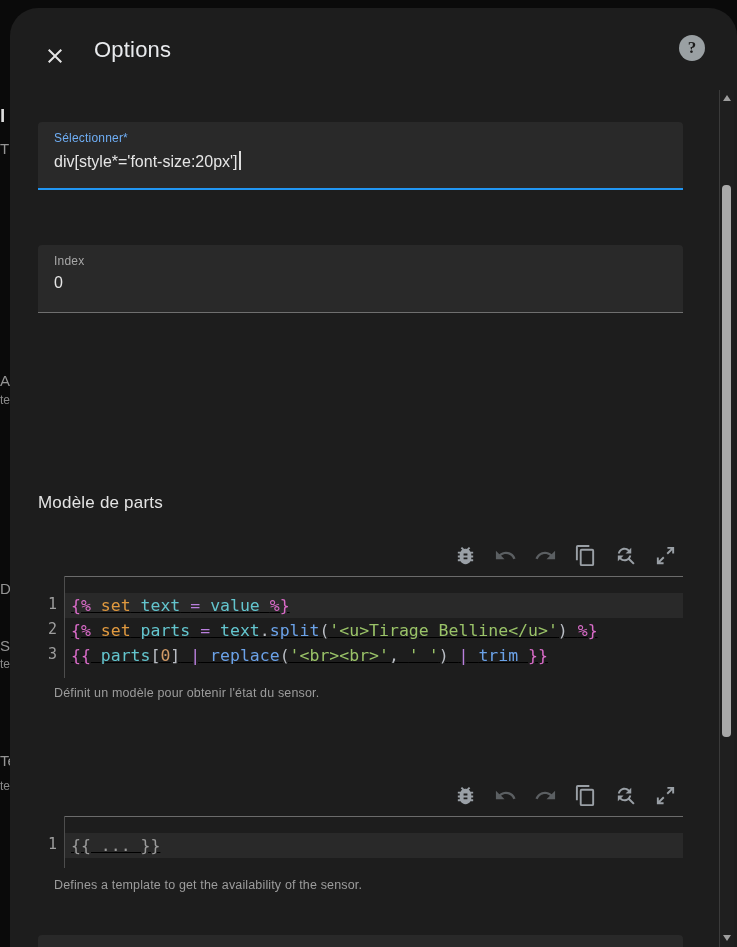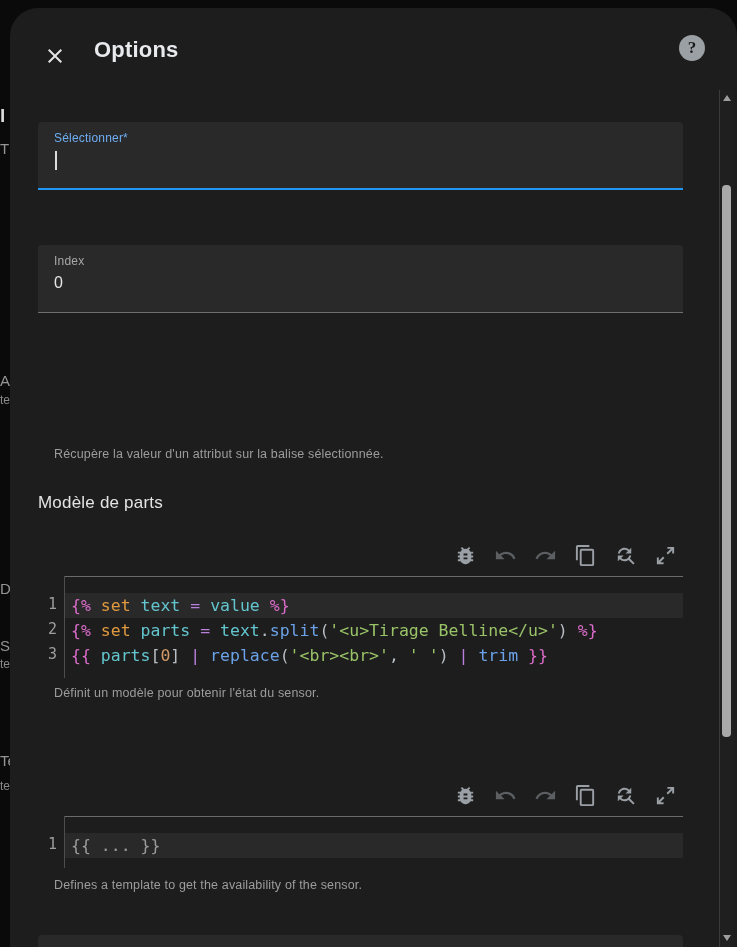--- a/index.html
+++ b/index.html
@@ -26,21 +26,21 @@
   .dialog{
     position:absolute;left:10px;top:8px;right:0;bottom:0;z-index:1;
     background:#1d1d1d;border-radius:28px 28px 0 0;overflow:hidden;
   }
   .close-btn{
     position:absolute;left:26px;top:29px;width:38px;height:38px;
     background:none;border:none;padding:7px;color:#e4e4e4;cursor:pointer;
   }
   .dialog-title{
     position:absolute;left:84px;top:29px;margin:0;
-    font-size:22px;font-weight:700;line-height:26px;color:#e8eaed;letter-spacing:.2px;text-align:right;
+    font-size:22px;font-weight:400;line-height:26px;color:#e8eaed;letter-spacing:.2px;text-align:right;
   }
   .help-btn{
     position:absolute;left:669px;top:27px;width:26px;height:26px;border-radius:50%;
     background:#9aa0a3;color:#1b1b1b;border:none;cursor:pointer;
     font-family:"Liberation Serif",serif;font-size:17px;font-weight:700;line-height:26px;text-align:center;padding:0;
   }
 
   
   .field{
     position:absolute;left:28px;width:645px;height:68px;
@@ -79,21 +79,21 @@
   }
   .gutter{
     width:27px;box-sizing:border-box;padding-top:16px;padding-bottom:10px;
     border-right:1px solid #4d4d4d;text-align:right;
   }
   .ln{height:25px;line-height:25px;padding-right:7px;color:#9e9e9e;font-size:15px;}
   .lines{
     flex:1;border-top:1px solid #6b6b6b;box-sizing:border-box;
     padding-top:16px;padding-bottom:10px;cursor:text;overflow:hidden;
   }
-  .code-row{height:25px;line-height:25px;padding-left:6px;white-space:pre;}
+  .code-row{height:25px;line-height:25px;padding-left:6px;white-space:pre;text-decoration:underline;}
   .code-row.active{background:rgba(255,255,255,.055);}
 
   
   .bottom-strip{
     position:absolute;left:28px;width:645px;height:22px;top:927px;
     background:#292929;border-radius:4px 4px 0 0;
   }
 
   
   .scrollbar{
@@ -125,29 +125,28 @@
   <button class="close-btn">
     <svg viewBox="0 0 24 24" width="24" height="24">
         <path fill="currentColor" d="M19,6.41L17.59,5L12,10.59L6.41,5L5,6.41L10.59,12L5,17.59L6.41,19L12,13.41L17.59,19L19,17.59L13.41,12L19,6.41Z"></path>
       </svg>
   </button>
   <h1 class="dialog-title">Options</h1>
   <button class="help-btn"><span>?</span></button>
 
   <div class="field focused" style="top:114px">
     <div class="flabel accent">Sélectionner*</div>
-    <div class="fvalue"><span class="caret"></span></div>
+    <div class="fvalue"><span>div[style*='font-size:20px']</span><span class="caret"></span></div>
   </div>
 
   <div class="field" style="top:237px">
     <div class="flabel">Index</div>
     <div class="fvalue">0</div>
   </div>
 
-  <div class="helper" style="top:438px">Récupère la valeur d'un attribut sur la balise sélectionnée.</div>
 
   <h2 class="section-heading" style="top:485px">Modèle de parts</h2>
   <div class="editor" style="top:528px">
     <div class="toolbar">
         <span class="tool-btn">
           <svg viewBox="0 0 24 24" width="23" height="23">
             <path fill="currentColor" d="M14,12H10V10H14M14,16H10V14H14M20,8H17.19C16.74,7.22 16.12,6.55 15.37,6.04L17,4.41L15.59,3L13.42,5.17C12.96,5.06 12.5,5 12,5C11.5,5 11.04,5.06 10.59,5.17L8.41,3L7,4.41L8.62,6.04C7.88,6.55 7.26,7.22 6.81,8H4V10H6.09C6.04,10.33 6,10.66 6,11V12H4V14H6V15C6,15.34 6.04,15.67 6.09,16H4V18H6.81C7.85,19.79 9.78,21 12,21C14.22,21 16.15,19.79 17.19,18H20V16H17.91C17.96,15.67 18,15.34 18,15V14H20V12H18V11C18,10.66 17.96,10.33 17.91,10H20V8Z"></path>
           </svg>
         </span>
         <span class="tool-btn disabled">

